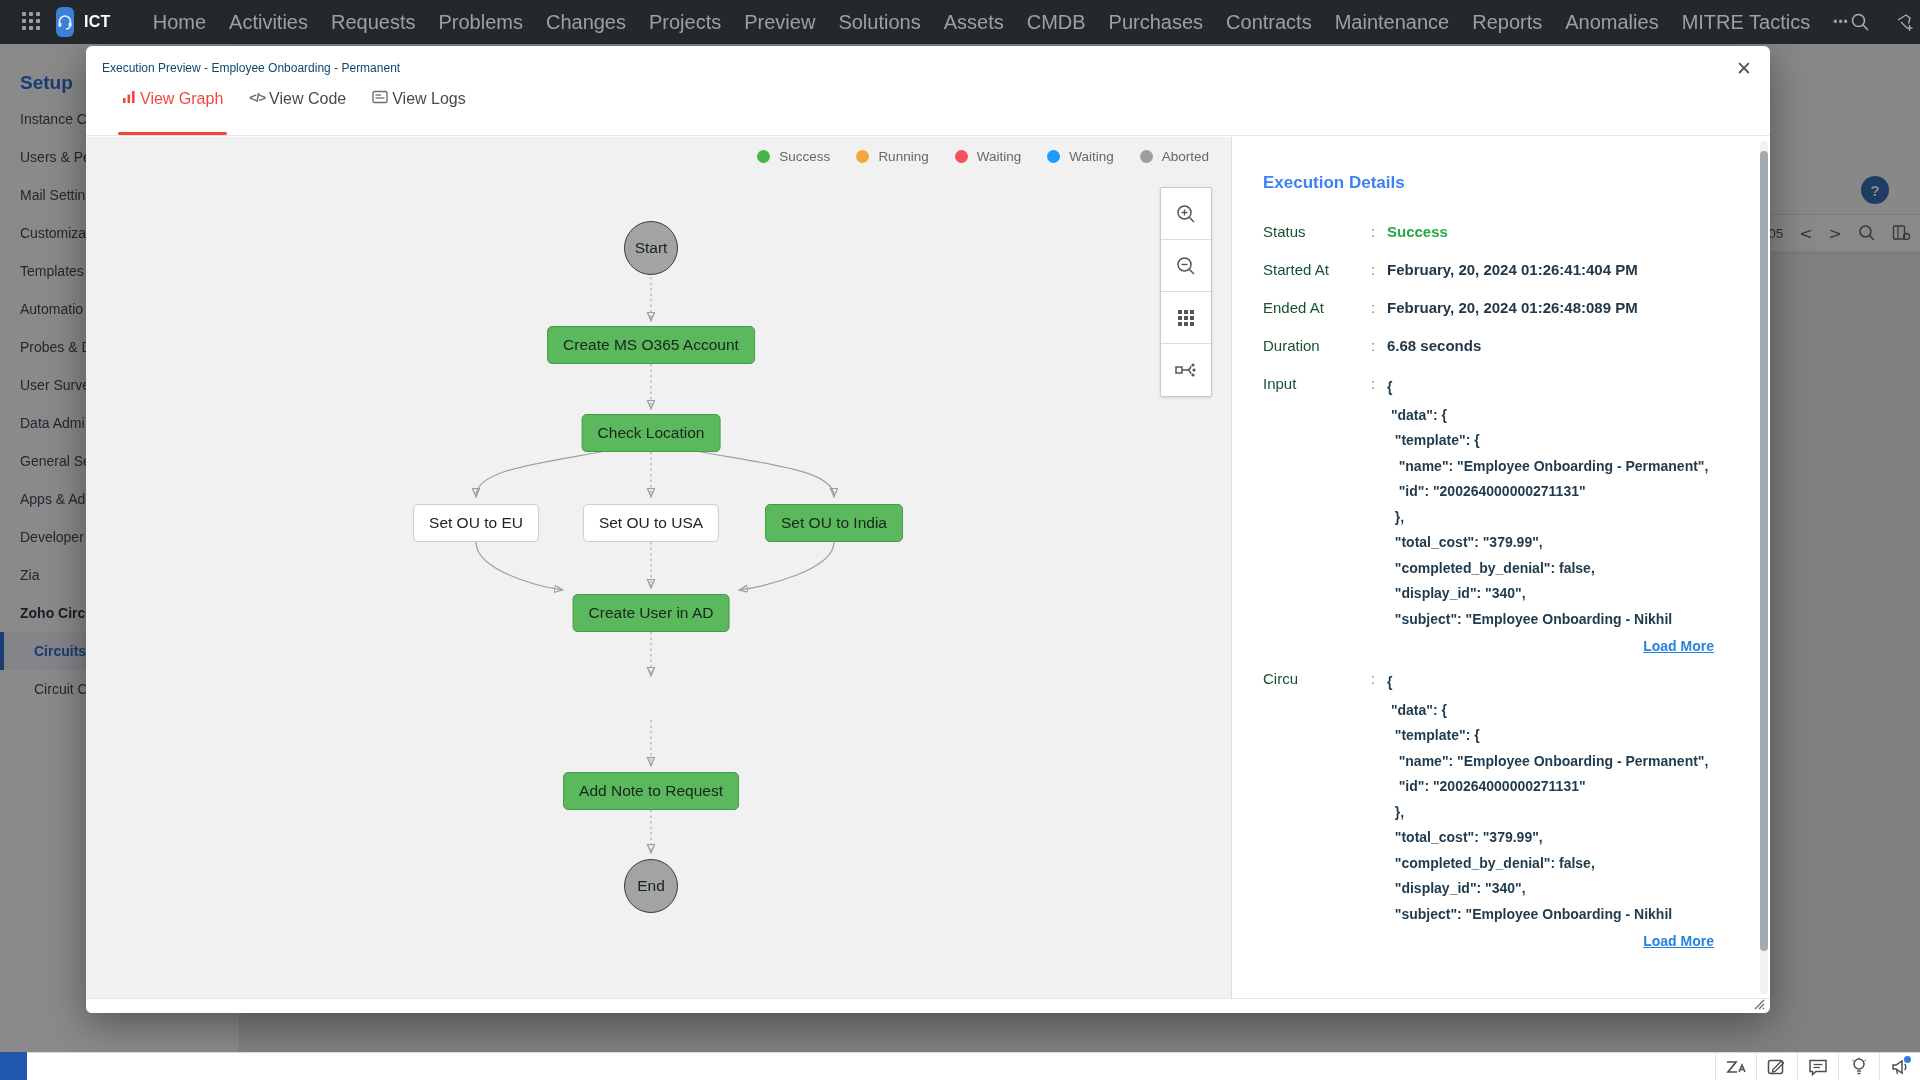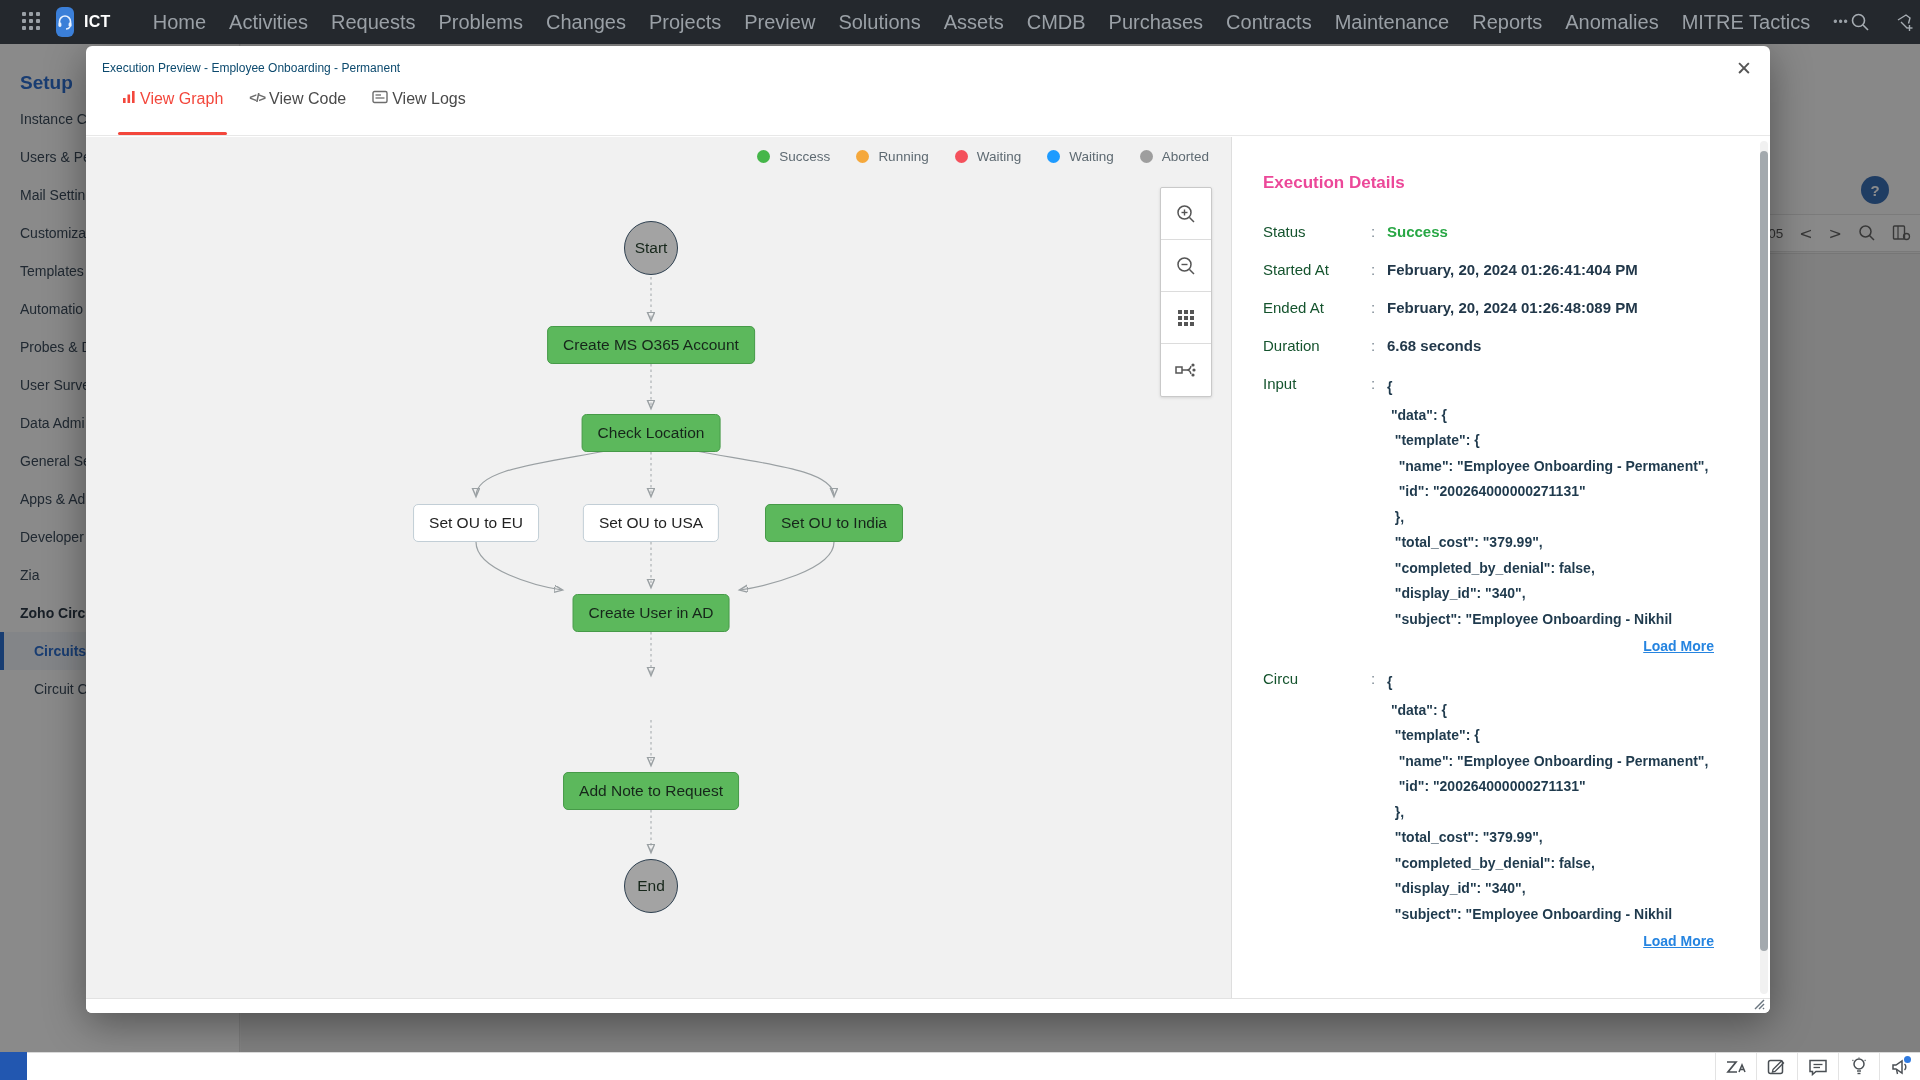--- a/index.html
+++ b/index.html
@@ -78,21 +78,21 @@
   .gnode.rect { height:38px; padding:0 15px; border-radius:5px; }
   .gnode.green { background:#5cb85c; border:1px solid #469a48; }
   .gnode.white { background:#fff; border:1px solid #c2ced6; color:#222; }
   .gnode.circle { width:54px; height:54px; border-radius:50%; background:#a3a3a3; border:1.5px solid #2e4050; }
   .gtoolbar { position:absolute; top:50px; right:19px; width:52px; background:#fff; border:1px solid #c9c9c9; border-radius:2px; box-shadow:0 1px 3px rgba(0,0,0,.12); }
   .gt-btn { width:100%; height:52px; display:flex; align-items:center; justify-content:center; color:#555; cursor:pointer; border-bottom:1px solid #dcdcdc; }
   .gt-btn:last-child { border-bottom:none; }
 
   
   .details { position:absolute; left:1147px; top:91px; width:537px; height:861px; background:#fff; padding:36px 0 0 30px; }
-  .d-title { font-size:17px; font-weight:700; color:#ec4899; margin-bottom:30px; }
+  .d-title { font-size:17px; font-weight:700; color:#3b82f6; margin-bottom:30px; }
   .drow { display:flex; align-items:flex-start; margin-bottom:21px; font-size:15px; }
   .dlabel { width:108px; color:#14532d; flex:none; }
   .dcolon { width:16px; color:#7b8893; flex:none; }
   .dvalue { color:#22384a; font-weight:600; }
   .dvalue.ok { color:#28a745; font-weight:700; }
   .json-block { margin:2px 0 6px 124px; }
   .json-line { font-size:14px; font-weight:700; color:#1f3a4d; line-height:25.5px; white-space:pre; }
   .load-more { text-align:right; padding-right:56px; color:#2584e0; font-size:14px; font-weight:600; cursor:pointer; margin:6px 0 16px 0;text-decoration:underline; }
   .d-scroll { position:absolute; right:2px; top:4px; width:8px; height:853px; background:#f1f1f1; border-radius:4px; }
   .d-thumb { position:absolute; left:0; top:10px; width:8px; height:800px; background:#a3a9ae; border-radius:4px; cursor:pointer; }

